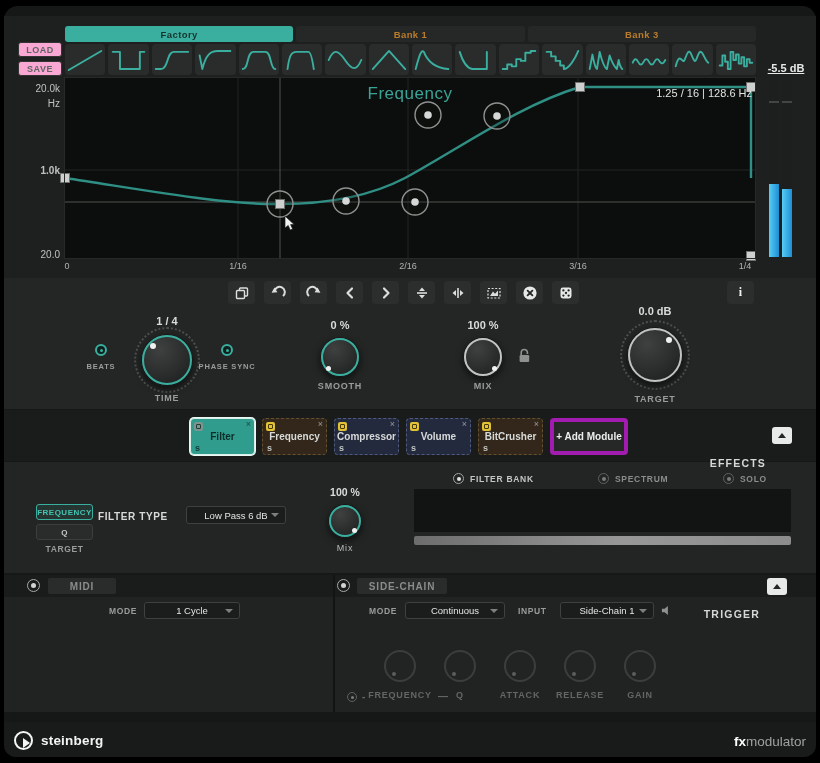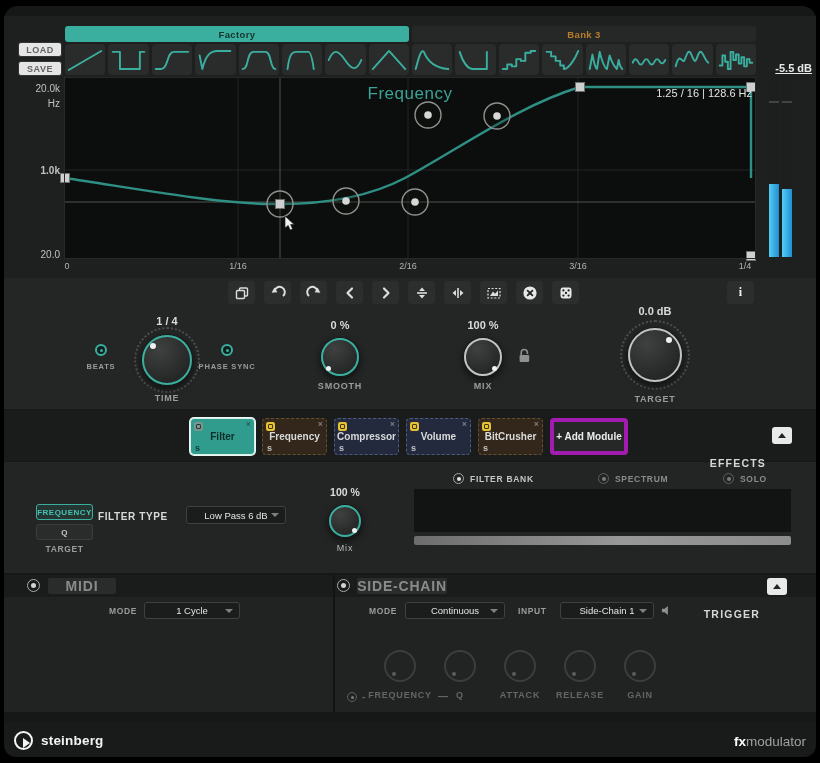--- a/index.html
+++ b/index.html
@@ -10,21 +10,21 @@
   .sec{position:absolute;}
   .sec-top{left:4px;top:16px;width:812px;height:262px;background:#1e201f;}
   .sec-knobs{left:4px;top:278px;width:812px;height:131px;background:#242625;}
   .sec-effects{left:4px;top:410px;width:812px;height:51px;background:#1a1c1b;}
   .sec-filter{left:4px;top:462px;width:812px;height:111px;background:#232524;}
   .sec-trighead{left:4px;top:575px;width:812px;height:22px;background:#1a1c1b;}
   .sec-trigbody{left:4px;top:597px;width:812px;height:115px;background:#212322;}
   .sec-footer{left:4px;top:722px;width:812px;height:35px;background:#191b1a;border-radius:0 0 12px 12px;}
   .vdivider{position:absolute;left:333px;top:575px;width:2px;height:137px;background:#121413;}
 
-  .btn-sm{position:absolute;background:#e5e5e5;border:1px solid #323433;border-radius:3px;
+  .btn-sm{position:absolute;background:#f9a8d4;border:1px solid #323433;border-radius:3px;
     color:#616362;font-size:9px;font-weight:bold;display:flex;align-items:center;justify-content:center;letter-spacing:.5px;}
   .tabs{position:absolute;left:65px;top:26px;width:691px;height:16px;display:flex;gap:3px;}
   .tab{flex:1;border-radius:3px;font-size:9.5px;font-weight:bold;display:flex;align-items:center;justify-content:center;
     background:#262827;color:var(--orange);letter-spacing:.4px;}
   .tab.active{background:var(--accent);color:#16332e;}
   .tiles{position:absolute;left:65px;top:44px;width:691px;height:31px;display:flex;gap:3px;}
   .tile{flex:1;background:#2a2c2b;border-radius:4px;display:flex;align-items:center;justify-content:center;}
   .tile svg{width:38px;height:26px;}
   .tile path{fill:none;stroke:var(--accent);stroke-width:2.1;stroke-linecap:round;stroke-linejoin:round;}
 
@@ -35,21 +35,21 @@
   .plot .grid{stroke:#232524;stroke-width:1;}
   .plot .guide{stroke:#50524f;stroke-width:1;}
   .plot .curve{stroke:var(--curve);stroke-width:2.4;fill:none;stroke-linejoin:round;}
   .plot .hsq{fill:#cdd0cf;stroke:#6f7170;stroke-width:1;}
   .plot .hring{fill:rgba(16,18,17,.25);stroke:#8f9190;stroke-width:1.4;}
   .plot .hdot{fill:#d6d8d7;}
   .plot .cursor{fill:#f2f4f3;stroke:#1a1c1b;stroke-width:.7;}
   .plot-title{position:absolute;left:65px;top:84px;width:690px;text-align:center;color:#3aa396;font-size:17px;letter-spacing:.5px;pointer-events:none;}
   .readout{position:absolute;left:520px;top:87px;width:232px;text-align:right;color:#e2e4e3;font-size:11px;}
 
-  .meter-label{position:absolute;left:760px;top:62px;width:52px;text-align:right;color:#e8eaea;font-size:11px;font-weight:bold;text-decoration:underline;}
+  .meter-label{position:absolute;left:760px;top:62px;width:52px;text-align:center;color:#e8eaea;font-size:11px;font-weight:bold;text-decoration:underline;}
   .lanes{position:absolute;left:769px;top:80px;width:23px;height:178px;display:flex;gap:3px;}
   .lane{position:relative;width:10px;height:100%;background:#1d1f1e;}
   .lane .bar{position:absolute;bottom:1px;left:0;width:100%;background:linear-gradient(90deg,#55cdf4,#1f8ed4);}
   .lane .tick{position:absolute;top:21px;left:0;width:100%;height:2px;background:#434544;}
 
   .toolbar{position:absolute;left:228px;top:281px;display:flex;gap:9px;}
   .tool{width:27px;height:23px;background:#2c2e2d;border-radius:4px;display:flex;align-items:center;justify-content:center;}
   .tool svg{width:16px;height:16px;}
   .tool-info{position:absolute;left:727px;top:281px;width:27px;height:23px;background:#2c2e2d;border-radius:4px;
     color:#f0f2f1;font-size:12px;font-weight:bold;display:flex;align-items:center;justify-content:center;font-family:"Liberation Serif","DejaVu Serif",serif;}
@@ -97,21 +97,21 @@
   .radio{position:absolute;width:11px;height:11px;border-radius:50%;border:1.5px solid #a2a4a3;}
   .radio::after{content:"";position:absolute;inset:2.5px;border-radius:50%;background:#e4e6e5;}
   .radio.dim{border-color:#5f6160;}
   .radio.dim::after{background:#7a7c7b;}
   .optlab{position:absolute;color:#c4c6c5;font-size:8.5px;font-weight:bold;letter-spacing:.7px;}
   .optlab.dim{color:#8a8c8b;}
   .spectrum{position:absolute;left:414px;top:489px;width:377px;height:43px;background:#121413;}
   .hslider{position:absolute;left:414px;top:536px;width:377px;height:9px;border-radius:2px;
     background:linear-gradient(90deg,#6d6d6d,#989898 55%,#8d8d8d);}
 
-  .ttab{position:absolute;background:#2a2c2b;border-radius:2px;color:#8a8c8b;font-size:14px;font-weight:bold;
+  .ttab{position:absolute;background:#2a2c2b;border-radius:2px;color:#8a8c8b;font-size:10px;font-weight:bold;
     display:flex;align-items:center;justify-content:center;letter-spacing:.8px;}
   .power{position:absolute;width:13px;height:13px;border-radius:50%;border:1.5px solid #a8aaa9;}
   .power::after{content:"";position:absolute;inset:3px;border-radius:50%;background:#d2d4d3;}
   .tcol{position:absolute;width:70px;text-align:center;}
   .tknob{position:relative;width:32px;height:32px;margin:0 auto;border-radius:50%;border:2px solid #3c3e3d;background:#222423;}
   .tknob::after{content:"";position:absolute;left:6px;bottom:4px;width:4px;height:4px;border-radius:50%;background:#5c5e5d;}
   .tdash{position:absolute;color:#646665;font-size:10px;font-weight:bold;}
 
   .logo{position:absolute;left:14px;top:731px;width:19px;height:19px;border:2px solid #f4f6f5;border-radius:50%;}
   .logo::after{content:"";position:absolute;left:7px;top:4.5px;width:0;height:0;
@@ -133,20 +133,21 @@
   <div class="sec sec-trighead"></div>
   <div class="sec sec-trigbody"></div>
   <div class="vdivider"></div>
   <div class="sec sec-footer"></div>
 
   <div class="btn-sm" style="left:18px;top:42px;width:44px;height:15px;">LOAD</div>
   <div class="btn-sm" style="left:18px;top:61px;width:44px;height:15px;">SAVE</div>
 
   <div class="tabs" id="bankTabs">
       <div class="tab active">Factory</div>
+      <div class="tab">Bank 1</div>
       <div class="tab">Bank 3</div>
     </div>
   <div class="tiles" id="waveTiles">
       <div class="tile">
         <svg viewBox="0 0 42 28">
           <path d="M3,25 L39,4"></path>
         </svg>
       </div>
       <div class="tile">
         <svg viewBox="0 0 42 28">

